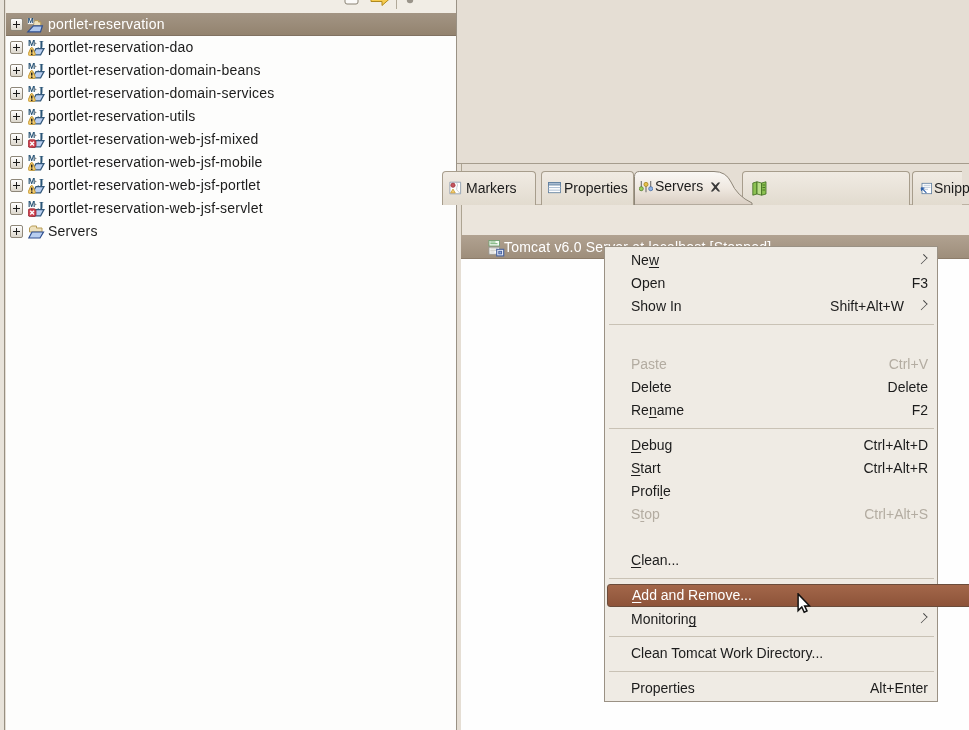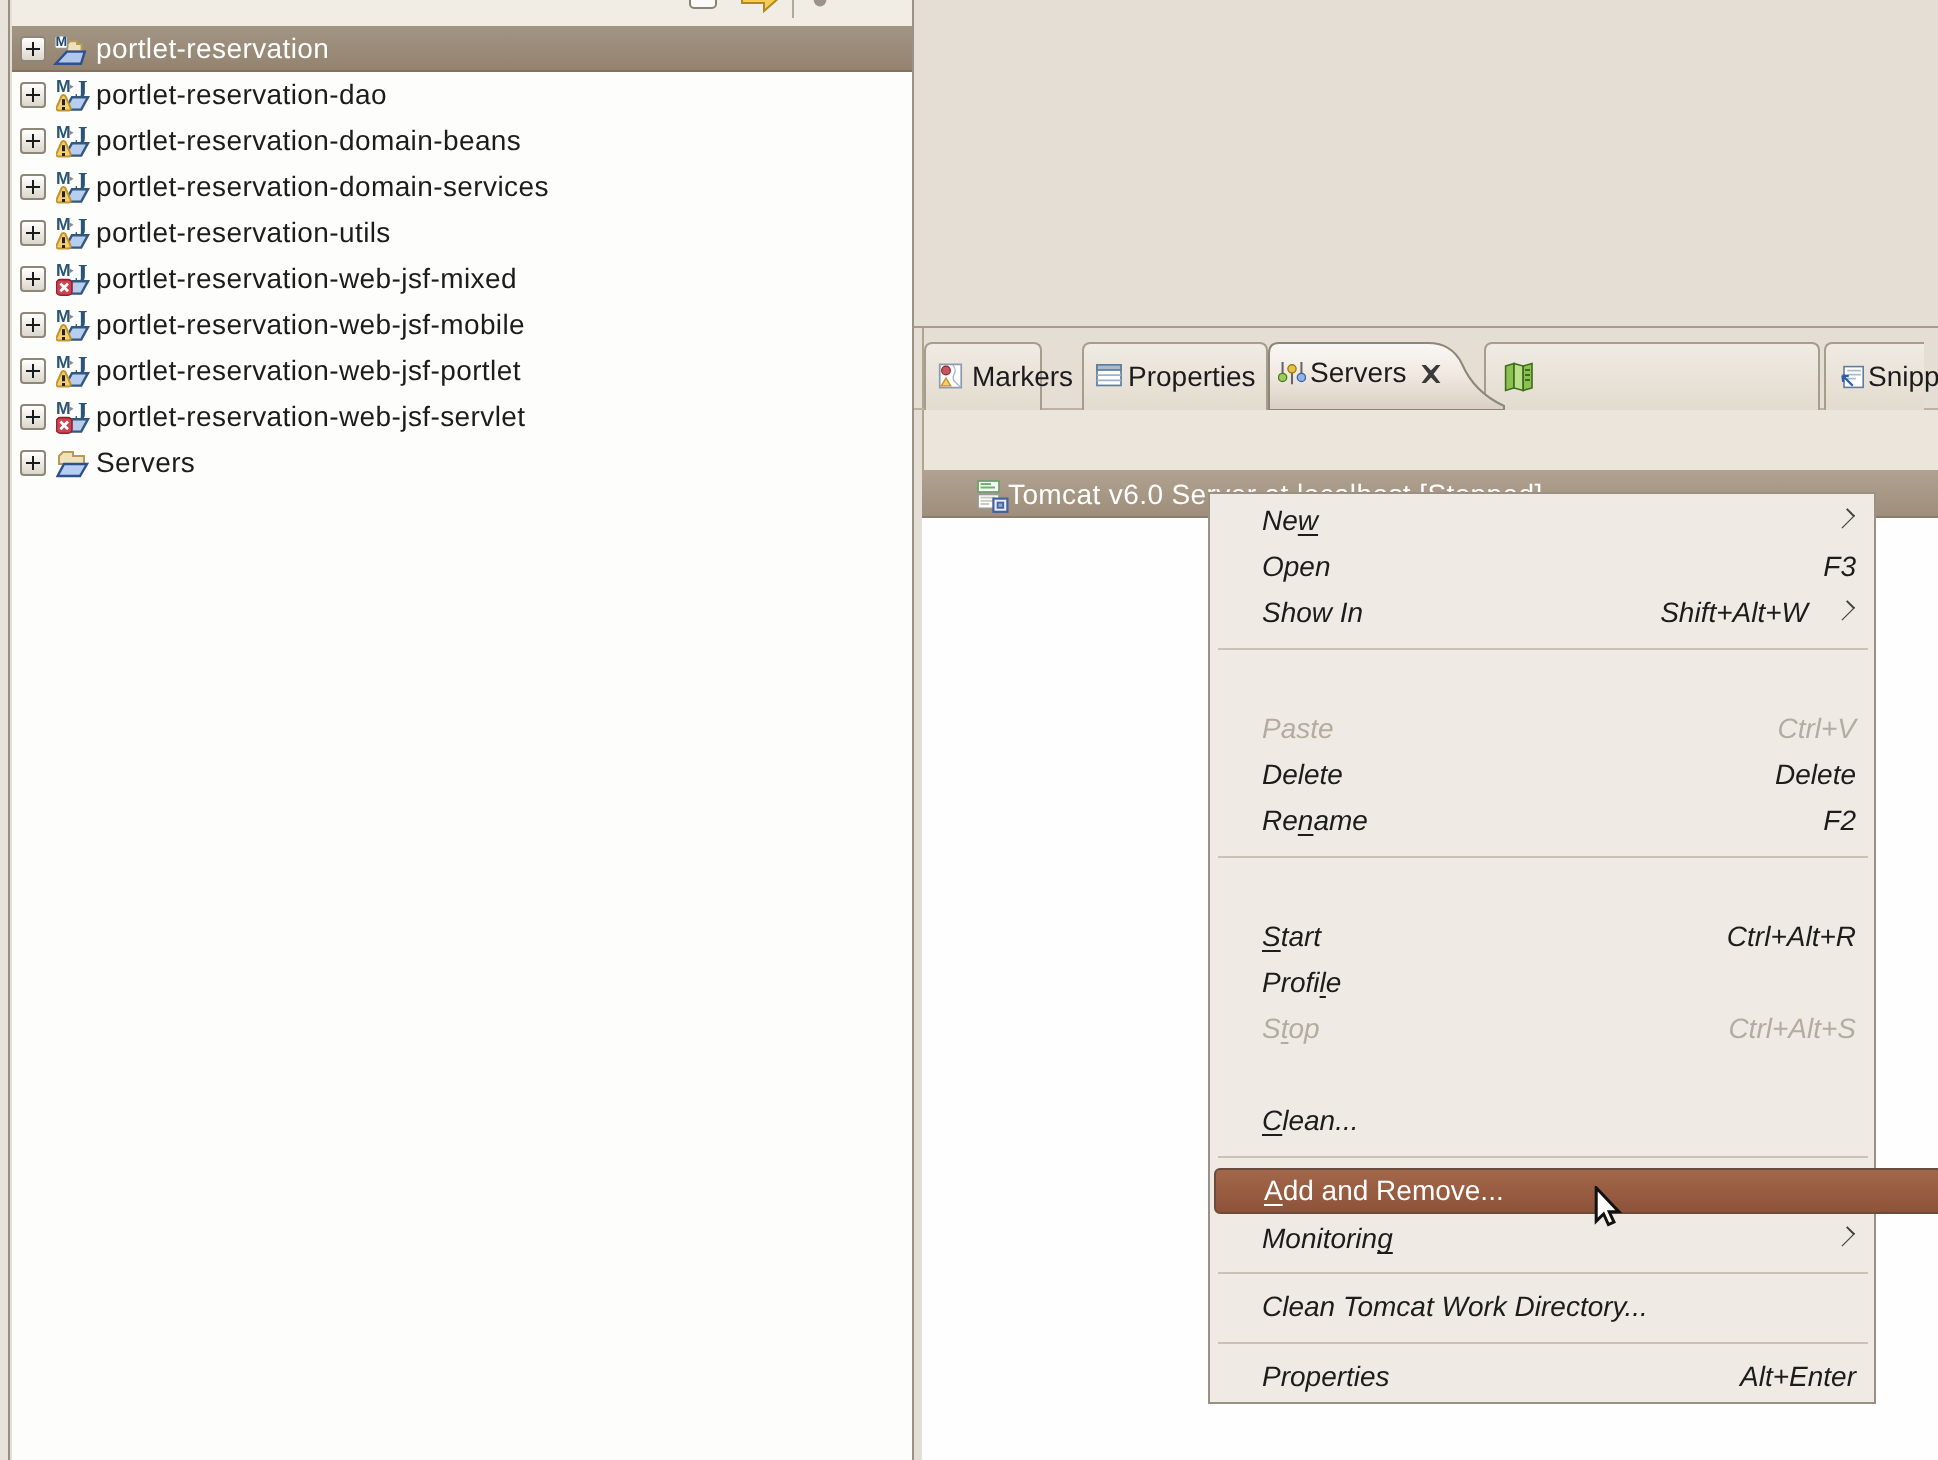--- a/index.html
+++ b/index.html
@@ -41,21 +41,21 @@
 
   
   #btool { left:462px; top:205px; width:507px; height:30px; background:#EBE5DC; }
   #srow { left:461px; top:235px; width:508px; height:24px;
           background:linear-gradient(#B1A291,#9E8E7B); color:#fff; line-height:24px; border-bottom:1px solid #8D7D6B; }
   #bwhite { left:461px; top:259px; width:508px; height:471px; background:#FEFEFE; }
 
   
   #menu { left:604px; top:246px; width:334px; height:456px;
           background:#EFEBE4; border:1px solid #9A9184; }
-  .mi { position:absolute; left:1px; width:331px; height:23px; line-height:23px;font-style:italic; }
+  .mi { position:absolute; left:1px; width:331px; height:23px; line-height:23px; }
   .mi .t { position:absolute; left:25px; white-space:nowrap; }
   .mi .a { position:absolute; right:9px; white-space:nowrap; }
   .mi.dis { color:#B3ACA1; }
   .msep { position:absolute; left:4px; width:325px; height:1px; background:#C9C2B5; }
   .arrow { position:absolute; right:10px; top:6px; width:9px; height:9px;
            border-top:1.7px solid #414141; border-right:1.7px solid #414141;
            transform:rotate(45deg) scale(.6,1); transform-origin:55% 45%; }
   #hili { position:absolute; left:2px; top:337px; width:399px; height:23px;
           border-radius:3px; border:1px solid #6B4C3B;
           background:linear-gradient(#A3674A,#8D5339); color:#fff; line-height:21px;padding-left:36px; }
@@ -178,21 +178,21 @@
   <span class="lbl">Servers</span>
 </div>
 
 <div class="abs" id="editor"></div>
 <div class="abs" id="vline"></div>
 <div class="abs" id="hline"></div>
 <div class="abs" id="bpanel"></div>
 <div class="abs" id="bline"></div>
 <div class="abs" id="tabline"></div>
 
-<div class="tab" style="left:462px;width:59px">
+<div class="tab" style="left:442px;width:94px">
   <svg class="ti" style="left:6px" width="13" height="14" viewBox="0 0 15 15">
     <path d="M1 0.8 H13.4 V14.2 H1 Z" fill="#FFF" stroke="#8C9BAD"></path>
     <path d="M8.6 1.2 Q11 4 9 7 Q8 9.5 10.5 11.5 L13 13.8" fill="none" stroke="#AEB8C2" stroke-width="0.8"></path>
     <circle cx="4.6" cy="4.3" r="2.5" fill="#C5555E" stroke="#8F2430" stroke-width="0.7"></circle>
     <path d="M4.6 8.7 L7.3 13.2 H1.9 Z" fill="#F3CE72" stroke="#C2952E" stroke-width="0.8"></path>
   </svg>
   <span style="position:absolute;left:23px">Markers</span>
 </div>
 <div class="tab" style="left:541px;width:93px">
   <svg class="ti" style="left:6px;top:10px" width="13" height="12" viewBox="0 0 15 14">
@@ -276,20 +276,24 @@
     </div>
   <div class="mi" style="top:129px">
       <span class="t">Delete</span>
       <span class="a">Delete</span>
     </div>
   <div class="mi" style="top:152px">
       <span class="t">Re<u>n</u>ame</span>
       <span class="a">F2</span>
     </div>
   <div class="msep" style="top:181px"></div>
+  <div class="mi" style="top:187px">
+      <span class="t"><u>D</u>ebug</span>
+      <span class="a">Ctrl+Alt+D</span>
+    </div>
   <div class="mi" style="top:210px">
       <span class="t"><u>S</u>tart</span>
       <span class="a">Ctrl+Alt+R</span>
     </div>
   <div class="mi" style="top:233px">
       <span class="t">Profi<u>l</u>e</span>
     </div>
   <div class="mi dis" style="top:256px">
       <span class="t">S<u>t</u>op</span>
       <span class="a">Ctrl+Alt+S</span>

